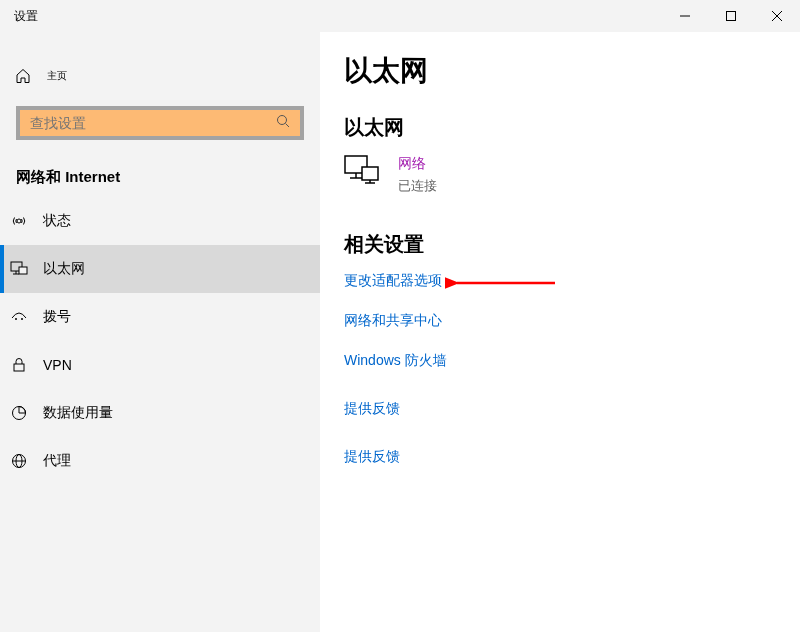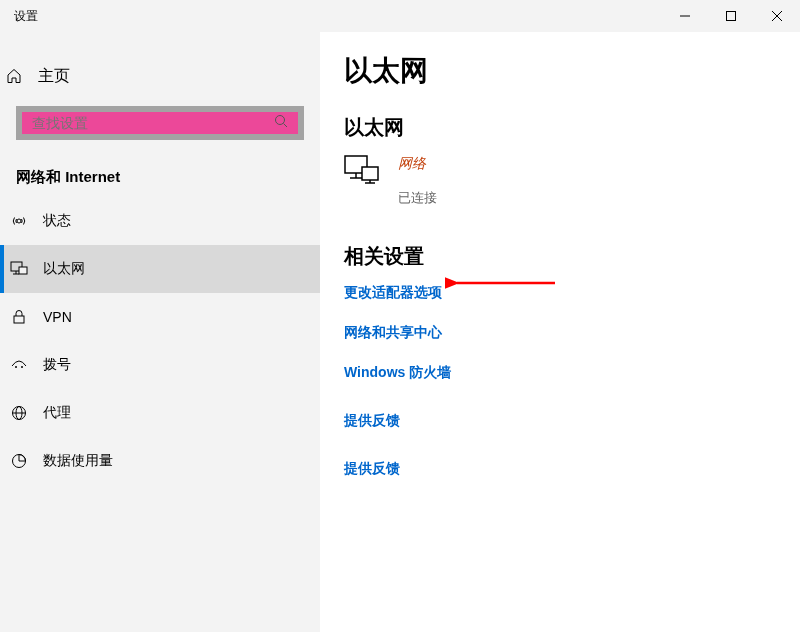--- a/index.html
+++ b/index.html
@@ -50,36 +50,36 @@
     }
     .sidebar {
       width: 320px;
       background: #f3f3f3;
       padding-top: 22px;
     }
     .home-row {
       display: flex;
       align-items: center;
       height: 44px;
-      padding-left: 4px;
-      font-size: 16px;
+      padding-left: 13px;
+      font-size: 10px;
       color: #000;
     }
     .home-row .icon {
       width: 20px;
       display: flex;
       align-items: center;
       justify-content: center;
       margin-right: 14px;
     }
     .search-box {
       margin: 8px 16px 0 16px;
       height: 34px;
-      border: 6px solid #a3a3a3;
-      background: #ec4899;
+      border: 4px solid #a3a3a3;
+      background: #fdba74;
       display: flex;
       align-items: center;
       padding: 0 10px;
       position: relative;
     }
     .search-box input {
       border: none;
       outline: none;
       flex: 1;
       font-size: 14px;
@@ -144,34 +144,32 @@
     .net-row {
       display: flex;
       align-items: flex-start;
       margin-bottom: 36px;
     }
     .net-icon {
       margin-right: 18px;
     }
     .net-info .net-name {
       font-size: 14px;
-      color: #c2410c;
-      font-style: italic;
+      color: #a21caf;
     }
     .net-info .net-status {
       font-size: 13px;
       color: #666;
-      margin-top: 16px;
+      margin-top: 4px;
     }
     .link-list .link-item {
       display: block;
       font-size: 14px;
       color: #0066cc;
       margin-bottom: 22px;
-      font-weight: bold;
     }
     .link-list {
       margin-bottom: 30px;
     }
     .arrow-annotation {
       position: absolute;
       left: 445px;
       top: 271px;
       pointer-events: none;
     }
@@ -243,58 +241,58 @@
             <rect x="9" y="6" width="8" height="7" fill="#f3f3f3" stroke="#000" stroke-width="1"></rect>
             <line x1="6" y1="10" x2="6" y2="13" stroke="#000" stroke-width="1"></line>
             <line x1="3" y1="13" x2="9" y2="13" stroke="#000" stroke-width="1"></line>
           </svg>
       </span>
       <span>以太网</span>
     </div>
 
     <div class="nav-item">
       <span class="icon">
-        <svg width="16" height="16" viewBox="0 0 16 16">
-            <rect x="3" y="7" width="10" height="7" fill="none" stroke="#000" stroke-width="1"></rect>
-            <path d="M5 7 L5 4.5 A3 3 0 0 1 11 4.5 L11 7" fill="none" stroke="#000" stroke-width="1"></path>
-          </svg>
-      </span>
-      <span>VPN</span>
-    </div>
-
-    <div class="nav-item">
-      <span class="icon">
         <svg width="16" height="12" viewBox="0 0 16 12">
             <path d="M1 7 Q8 -3 15 7" fill="none" stroke="#000" stroke-width="1"></path>
             <circle cx="5" cy="8" r="1" fill="#000"></circle>
             <circle cx="11" cy="8" r="1" fill="#000"></circle>
           </svg>
       </span>
       <span>拨号</span>
     </div>
 
     <div class="nav-item">
       <span class="icon">
         <svg width="16" height="16" viewBox="0 0 16 16">
+            <rect x="3" y="7" width="10" height="7" fill="none" stroke="#000" stroke-width="1"></rect>
+            <path d="M5 7 L5 4.5 A3 3 0 0 1 11 4.5 L11 7" fill="none" stroke="#000" stroke-width="1"></path>
+          </svg>
+      </span>
+      <span>VPN</span>
+    </div>
+
+    <div class="nav-item">
+      <span class="icon">
+        <svg width="16" height="16" viewBox="0 0 16 16">
+            <circle cx="8" cy="8" r="6.5" fill="none" stroke="#000" stroke-width="1"></circle>
+            <path d="M8 1.5 A6.5 6.5 0 0 1 14.5 8 L8 8 Z" fill="none" stroke="#000" stroke-width="1"></path>
+          </svg>
+      </span>
+      <span>数据使用量</span>
+    </div>
+
+    <div class="nav-item">
+      <span class="icon">
+        <svg width="16" height="16" viewBox="0 0 16 16">
             <circle cx="8" cy="8" r="6.5" fill="none" stroke="#000" stroke-width="1"></circle>
             <ellipse cx="8" cy="8" rx="3" ry="6.5" fill="none" stroke="#000" stroke-width="1"></ellipse>
             <line x1="1.5" y1="8" x2="14.5" y2="8" stroke="#000" stroke-width="1"></line>
           </svg>
       </span>
       <span>代理</span>
-    </div>
-
-    <div class="nav-item">
-      <span class="icon">
-        <svg width="16" height="16" viewBox="0 0 16 16">
-            <circle cx="8" cy="8" r="6.5" fill="none" stroke="#000" stroke-width="1"></circle>
-            <path d="M8 1.5 A6.5 6.5 0 0 1 14.5 8 L8 8 Z" fill="none" stroke="#000" stroke-width="1"></path>
-          </svg>
-      </span>
-      <span>数据使用量</span>
     </div>
 
   </div>
 
   <div class="main">
     <div class="page-title">以太网</div>
 
     <div class="section-heading">以太网</div>
 
     <div class="net-row">

